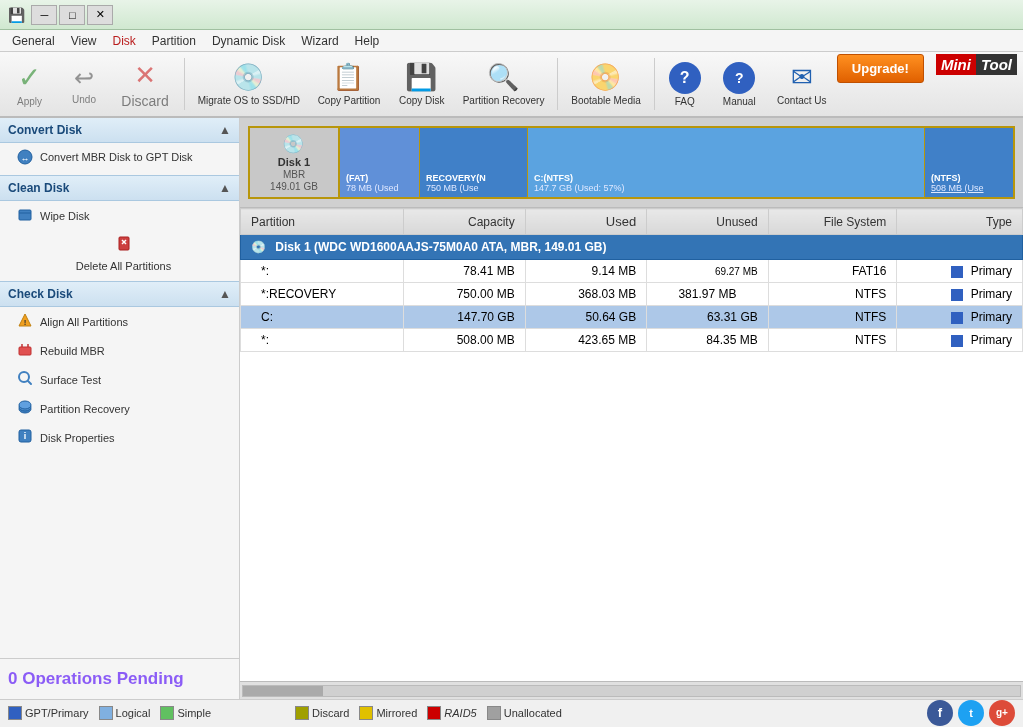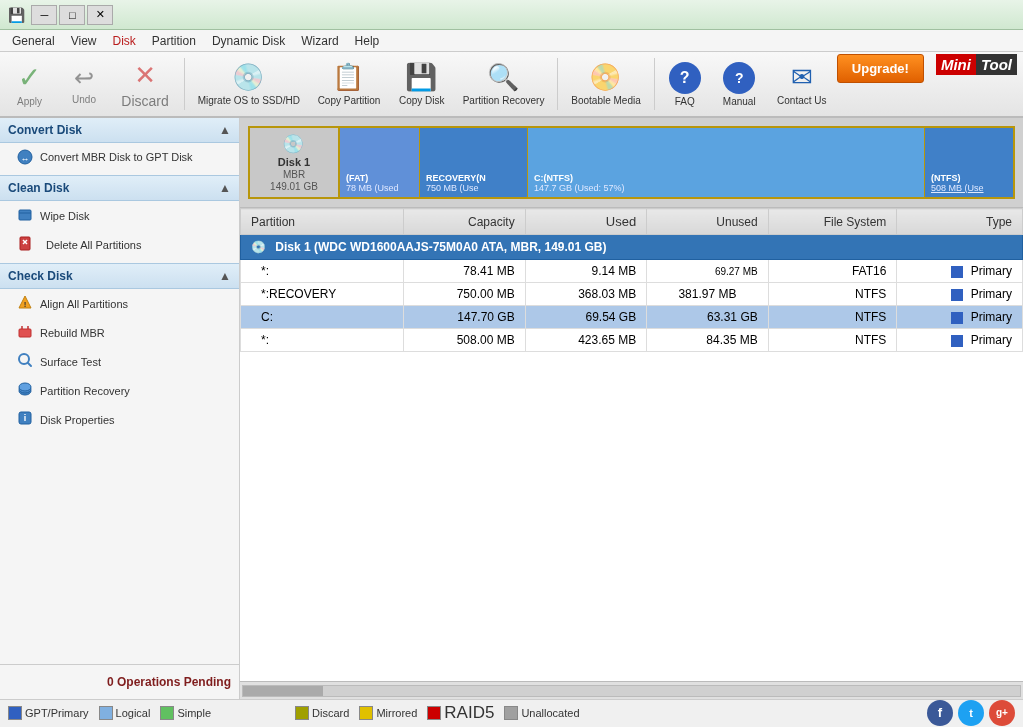--- a/index.html
+++ b/index.html
@@ -147,21 +147,21 @@
     </div>
     <div style="display:flex;align-items:center;padding:5px 8px 5px 16px;cursor:pointer;gap:6px;">
       <span style="font-size:14px;width:18px;text-align:center;">
         <svg width="16" height="16" viewBox="0 0 16 16">
             <rect x="2" y="4" width="12" height="10" rx="1" fill="#4080c0" stroke="#2060a0" stroke-width="1"></rect>
             <line x1="2" y1="7" x2="14" y2="7" stroke="#2060a0" stroke-width="1"></line>
           </svg>
       </span>
       <span style="font-size:11px;color:#333;">Wipe Disk</span>
     </div>
-    <div style="display:flex;align-items:center;padding:5px 8px 5px 16px;cursor:pointer;gap:12px;">
+    <div style="display:flex;align-items:center;padding:5px 8px 5px 16px;cursor:pointer;gap:6px;flex-direction:column;">
       <span style="font-size:14px;width:18px;text-align:center;">
         <svg width="16" height="16" viewBox="0 0 16 16">
             <rect x="3" y="2" width="10" height="13" rx="1" fill="#cc4040" stroke="#aa2020" stroke-width="1"></rect>
             <line x1="6" y1="5" x2="10" y2="9" stroke="white" stroke-width="1.5"></line>
             <line x1="10" y1="5" x2="6" y2="9" stroke="white" stroke-width="1.5"></line>
           </svg>
       </span>
       <span style="font-size:11px;color:#333;">Delete All Partitions</span>
     </div>
 
@@ -210,21 +210,21 @@
     <div style="display:flex;align-items:center;padding:5px 8px 5px 16px;cursor:pointer;gap:6px;">
       <span style="font-size:14px;width:18px;text-align:center;">
         <svg width="16" height="16" viewBox="0 0 16 16">
             <rect x="2" y="2" width="12" height="12" rx="2" fill="#4080c0" stroke="#2060a0" stroke-width="1"></rect>
             <text x="8" y="11" text-anchor="middle" fill="white" font-size="9" font-weight="bold">i</text>
           </svg>
       </span>
       <span style="font-size:11px;color:#333;">Disk Properties</span>
     </div>
 
-    <div style="padding:10px 8px;font-size:12px;color:#7f1d1d;font-weight:bold;border-top:1px solid #ccc;margin-top:auto;text-align:right;">
+    <div style="padding:10px 8px;font-size:17px;color:#8b5cf6;font-weight:bold;border-top:1px solid #ccc;margin-top:auto;">
       <span>0 Operations Pending</span>
     </div>
   </div>
 
   <div id="content" style="flex:1;display:flex;flex-direction:column;background:#d8d8d8;overflow:hidden;">
 
     <div style="background:#d0d0d0;padding:8px;border-bottom:1px solid #bbb;flex-shrink:0;">
       <div style="display:flex;align-items:stretch;gap:0;min-height:58px;border:2px solid #b8960b;background:#b8960b;">
 
         <div style="background:#c8c8c8;border-right:2px solid #b8960b;padding:5px 8px;min-width:90px;display:flex;flex-direction:column;align-items:center;justify-content:center;gap:1px;flex-shrink:0;">
@@ -297,21 +297,21 @@
             <td style="border:1px solid #ddd;padding:4px 10px;font-size:12px;text-align:right;">NTFS</td>
             <td style="border:1px solid #ddd;padding:4px 10px;font-size:12px;text-align:right;">
               <span style="display:inline-block;width:12px;height:12px;background:#3060c0;margin-right:4px;vertical-align:middle;"></span>
               <span>Primary</span>
             </td>
           </tr>
 
           <tr style="cursor:pointer;background:#adc8e8;">
             <td style="border:1px solid #ddd;padding:4px 10px;font-size:12px;text-align:left;padding-left:20px;background:#adc8e8;">C:</td>
             <td style="border:1px solid #ddd;padding:4px 10px;font-size:12px;text-align:right;background:#adc8e8;">147.70 GB</td>
-            <td style="border:1px solid #ddd;padding:4px 10px;font-size:12px;text-align:right;background:#adc8e8;">69.54 GB</td>
+            <td style="border:1px solid #ddd;padding:4px 10px;font-size:12px;text-align:right;background:#adc8e8;">50.64 GB</td>
             <td style="border:1px solid #ddd;padding:4px 10px;font-size:12px;text-align:right;background:#adc8e8;">63.31 GB</td>
             <td style="border:1px solid #ddd;padding:4px 10px;font-size:12px;text-align:right;background:#adc8e8;">NTFS</td>
             <td style="border:1px solid #ddd;padding:4px 10px;font-size:12px;text-align:right;background:#adc8e8;">
               <span style="display:inline-block;width:12px;height:12px;background:#3060c0;margin-right:4px;vertical-align:middle;"></span>
               <span>Primary</span>
             </td>
           </tr>
 
           <tr style="cursor:pointer;">
             <td style="border:1px solid #ddd;padding:4px 10px;font-size:12px;text-align:left;padding-left:20px;">*:</td>
@@ -356,21 +356,21 @@
   <div style="display:flex;align-items:center;gap:3px;">
     <span style="display:inline-block;width:14px;height:14px;background:#a0a000;border:1px solid #888;flex-shrink:0;"></span>
     <span style="font-size:11px;color:#333;">Discard</span>
   </div>
   <div style="display:flex;align-items:center;gap:3px;">
     <span style="display:inline-block;width:14px;height:14px;background:#e0c000;border:1px solid #888;flex-shrink:0;"></span>
     <span style="font-size:11px;color:#333;">Mirrored</span>
   </div>
   <div style="display:flex;align-items:center;gap:3px;">
     <span style="display:inline-block;width:14px;height:14px;background:#cc0000;border:1px solid #888;flex-shrink:0;"></span>
-    <span style="font-size:17px;color:#333;">RAID5</span>
+    <span style="font-size:11px;color:#333;font-style:italic;">RAID5</span>
   </div>
   <div style="display:flex;align-items:center;gap:3px;">
     <span style="display:inline-block;width:14px;height:14px;background:#a0a0a0;border:1px solid #888;flex-shrink:0;"></span>
     <span style="font-size:11px;color:#333;">Unallocated</span>
   </div>
 
   <div style="display:flex;gap:5px;margin-left:auto;">
     <div style="width:26px;height:26px;background:#3b5998;border-radius:50%;display:flex;align-items:center;justify-content:center;color:white;font-weight:bold;font-size:13px;cursor:pointer;">f</div>
     <div style="width:26px;height:26px;background:#1da1f2;border-radius:50%;display:flex;align-items:center;justify-content:center;color:white;font-weight:bold;font-size:11px;cursor:pointer;">t</div>
     <div style="width:26px;height:26px;background:#dd4b39;border-radius:50%;display:flex;align-items:center;justify-content:center;color:white;font-weight:bold;font-size:10px;cursor:pointer;">g+</div>

